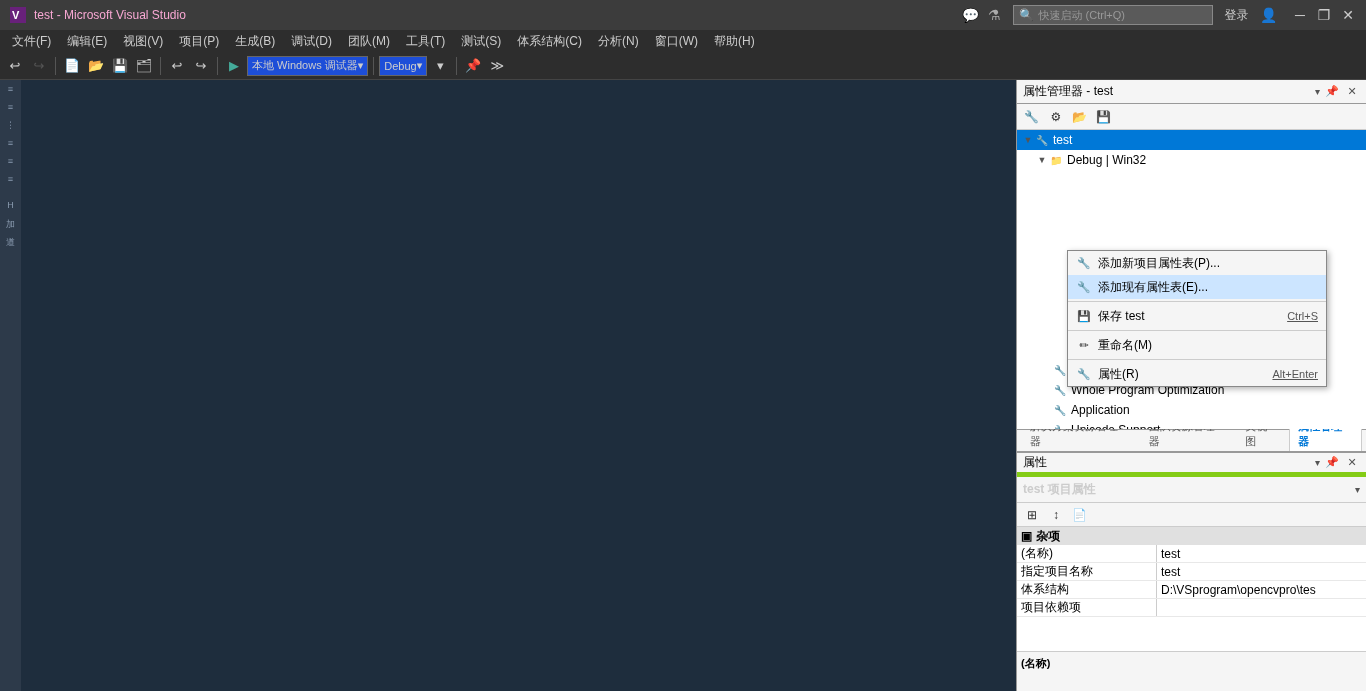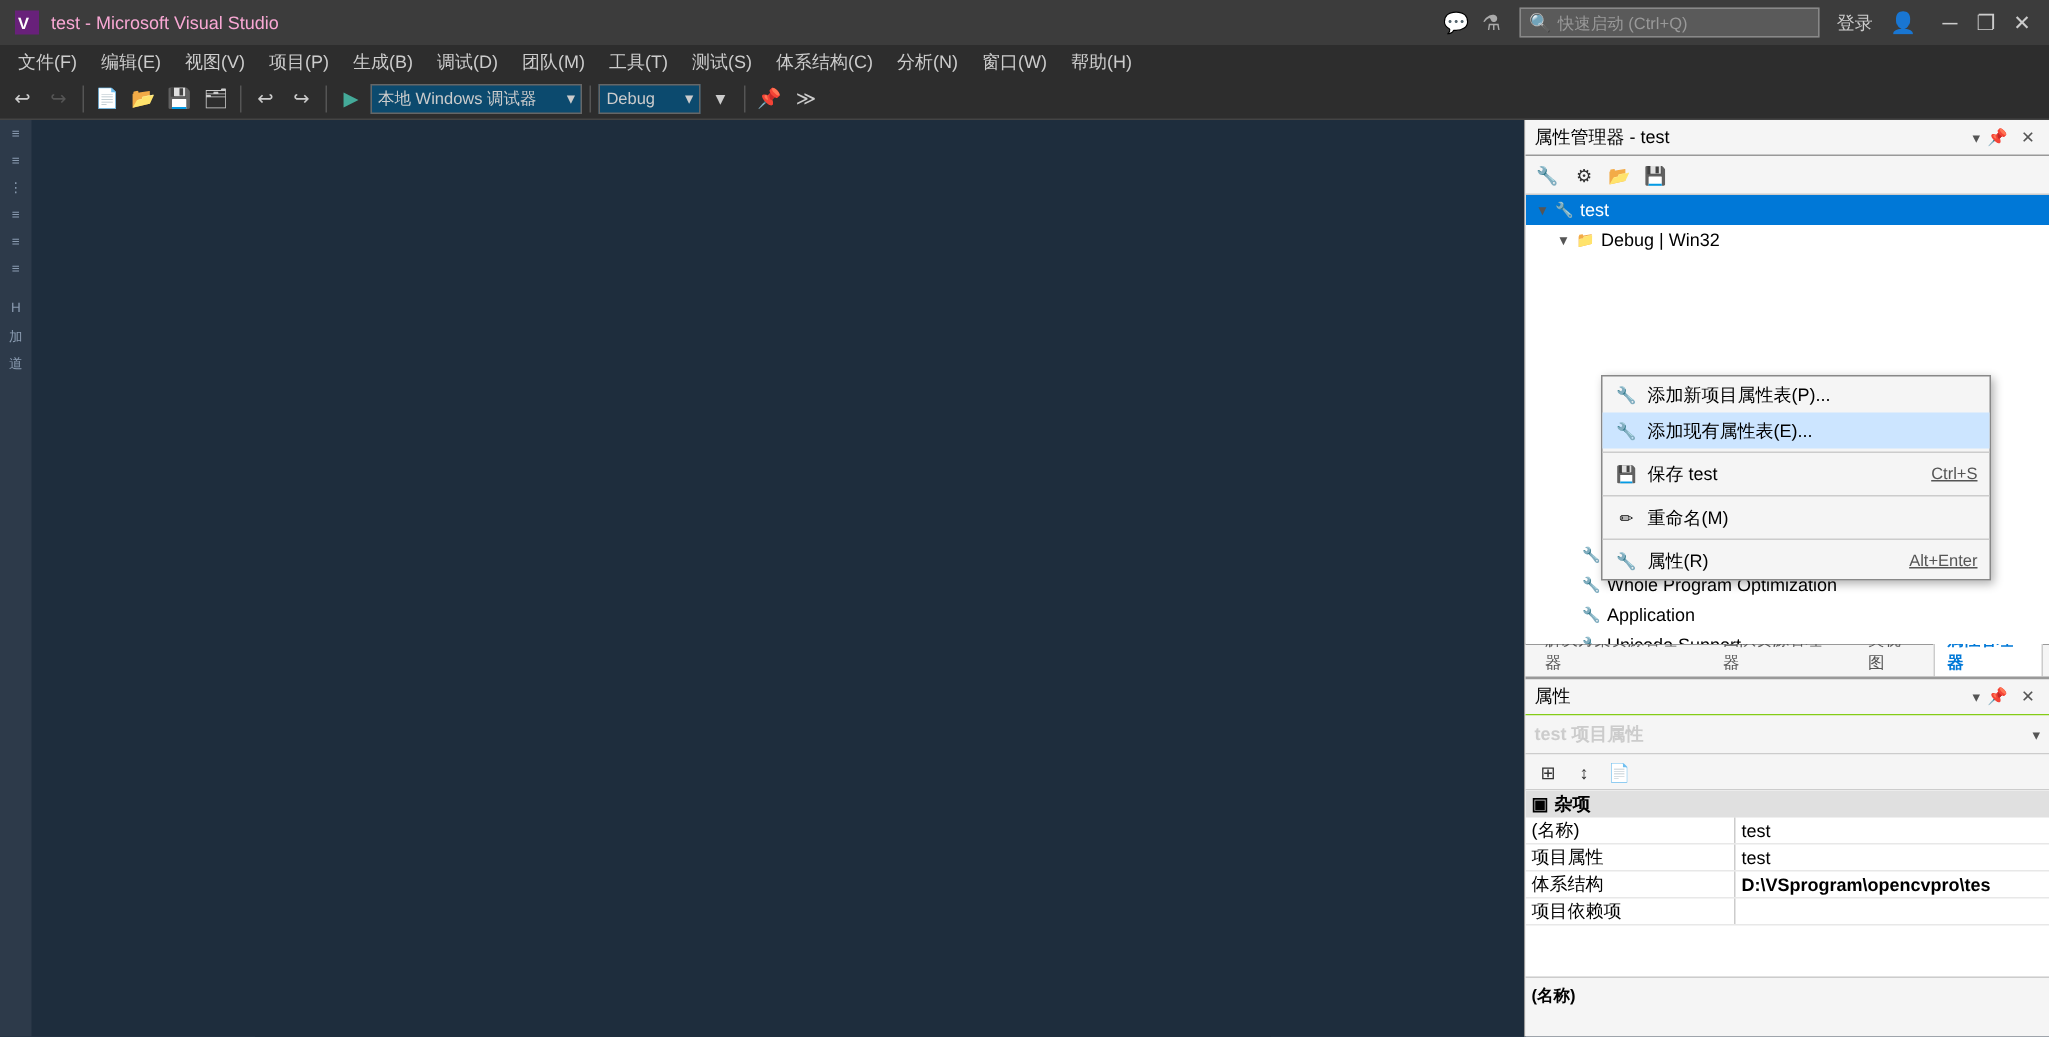--- a/index.html
+++ b/index.html
@@ -104,27 +104,27 @@
     }
     .toolbar-separator {
       width: 1px;
       height: 18px;
       background: #555;
       margin: 0 3px;
     }
     .toolbar-dropdown {
       display: flex;
       align-items: center;
-      background: #0c4a6e;
+      background: #1d4ed8;
       border: 1px solid #666;
       height: 20px;
       padding: 0 4px;
       color: #ccc;
       font-size: 11px;
-      gap: 20px;
+      gap: 0;
       cursor: pointer;
     }
 
     
     #main-area {
       display: flex;
       height: calc(691px - 80px);
     }
 
     
@@ -331,21 +331,21 @@
     
     #properties-panel {
       height: 240px;
       background: #f5f5f5;
       border-top: 2px solid #999;
       display: flex;
       flex-direction: column;
     }
     #prop-panel-titlebar {
       background: #f5f5f5;
-      border-bottom: 1px solid #84cc16;
+      border-bottom: 5px solid #84cc16;
       height: 24px;
       display: flex;
       align-items: center;
       justify-content: space-between;
       padding: 0 6px;
       font-size: 12px;
       color: #000;
       gap: 40px;
     }
     #prop-panel-toolbar {
@@ -612,26 +612,26 @@
       <div id="prop-panel-content">
         <div class="prop-title-row">
           <span style="margin-right:4px;">▣</span>
           <span>杂项</span>
         </div>
         <div class="prop-row">
           <div class="prop-name">(名称)</div>
           <div class="prop-value">test</div>
         </div>
         <div class="prop-row">
-          <div class="prop-name">项目属性</div>
+          <div class="prop-name">指定项目名称</div>
           <div class="prop-value">test</div>
         </div>
         <div class="prop-row">
           <div class="prop-name">体系结构</div>
-          <div class="prop-value" style="overflow:hidden; text-overflow:ellipsis; white-space:nowrap;font-weight:bold;">D:\VSprogram\opencvpro\tes</div>
+          <div class="prop-value" style="overflow:hidden; text-overflow:ellipsis; white-space:nowrap;">D:\VSprogram\opencvpro\tes</div>
         </div>
         <div class="prop-row">
           <div class="prop-name">项目依赖项</div>
           <div class="prop-value"></div>
         </div>
       </div>
       <div id="prop-panel-desc">
         <div style="font-weight:bold;">(名称)</div>
       </div>
     </div>

